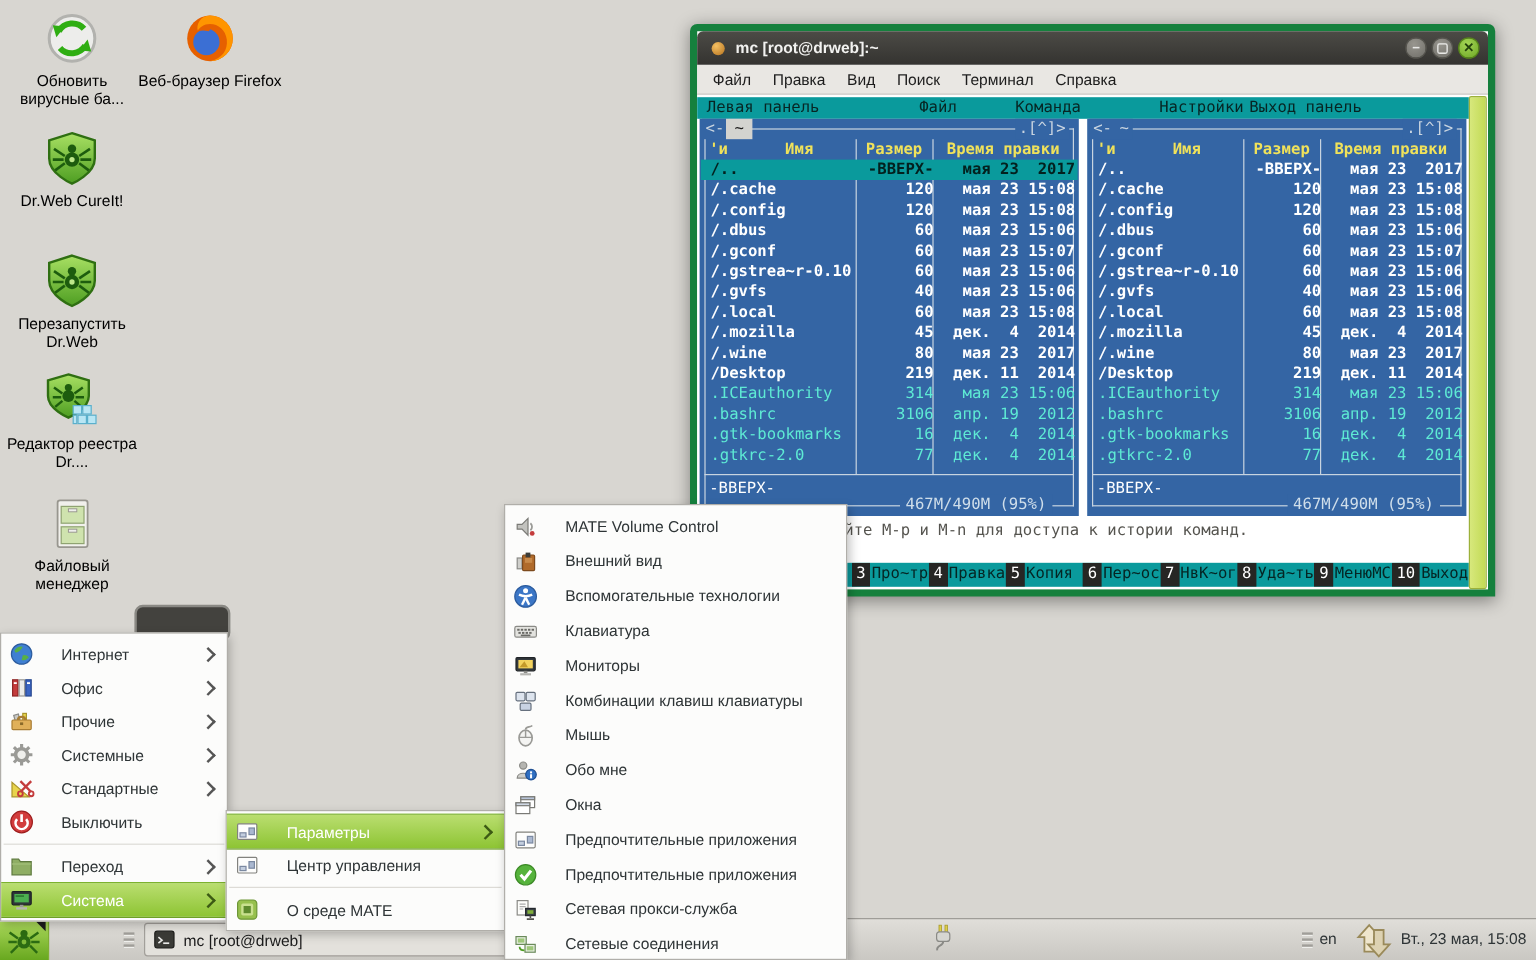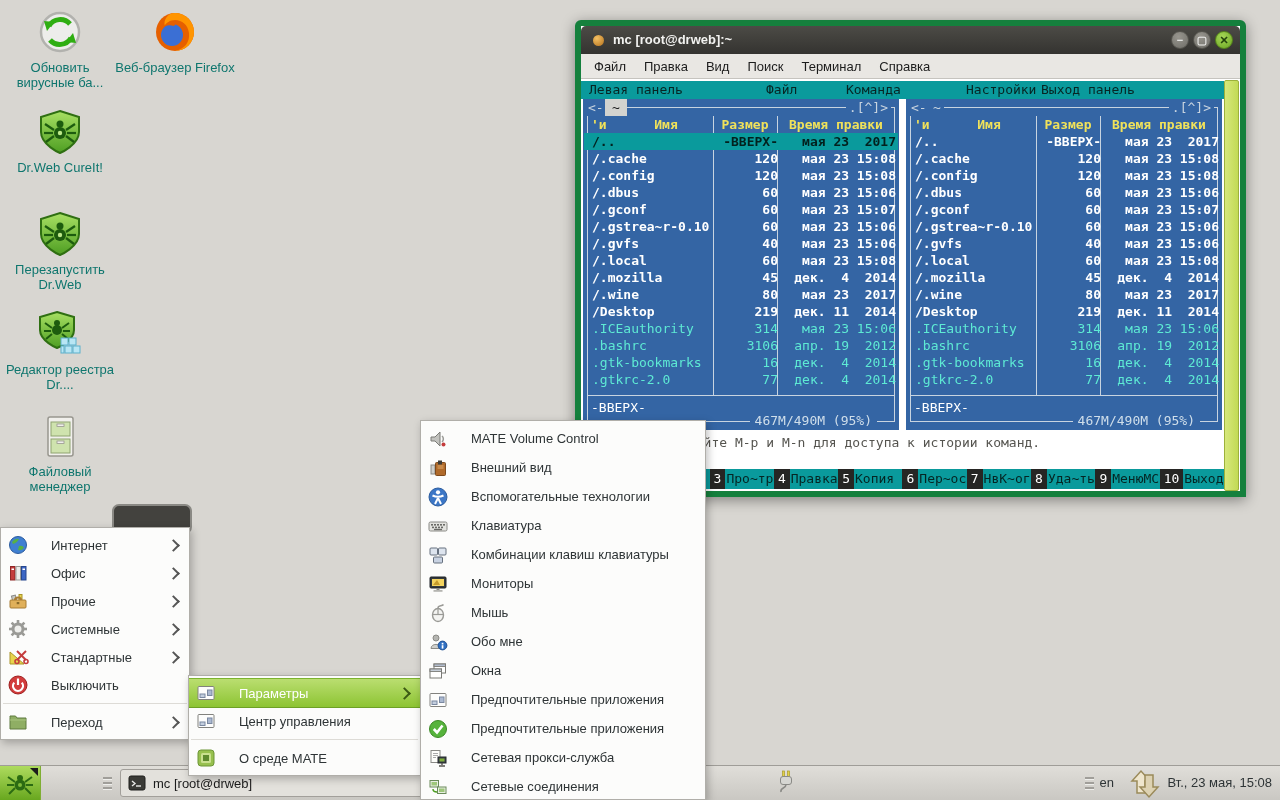--- a/index.html
+++ b/index.html
@@ -1,21 +1,21 @@
 <!DOCTYPE html>
 <html><head>
 <meta charset="utf-8">
 <style>
   html,body{margin:0;padding:0;width:1280px;height:800px;overflow:hidden;
     font-family:"Liberation Sans",sans-serif;background:#d8d6d1;position:relative;}
 
   
   .dicon{position:absolute;width:120px;text-align:center;z-index:1;}
   .dicon .ic{display:block;margin:0 auto;width:48px;height:48px;}
-  .dicon .lb{margin-top:4px;font-size:13px;line-height:15px;color:#0f766e;word-break:break-word;}
+  .dicon .lb{margin-top:4px;font-size:13px;line-height:15px;color:#000000;word-break:break-word;}
   .partial-term{position:absolute;left:112px;top:504px;width:76px;height:26px;background:#43423e;
     border:2px solid #8a8984;border-radius:7px;z-index:1;}
 
   
   .window{position:absolute;left:575px;top:20px;width:659px;height:465px;z-index:10;
     border:6px solid #15803d;border-radius:6px 6px 0 0;box-shadow:0 3px 14px rgba(0,0,0,.4);
     background:#fff;}
   .titlebar{height:28px;background:linear-gradient(#4c4b46,#343330);border-radius:5px 5px 0 0;
     position:relative;color:#f2f2f0;font-size:13px;font-weight:bold;line-height:28px;}
   .title-ic{position:absolute;left:12px;top:9px;width:11px;height:11px;border-radius:50%;
@@ -607,20 +607,31 @@
       </div>
       <div class="msep"></div>
       <div class="mi">
         <span class="mi-ic"><svg width="22" height="22" viewBox="0 0 22 22">
             <path d="M3 6.5 V5 h5.5 l1.5 2 H19 v11 H3 Z" fill="#8fae64" stroke="#5e7a3e"></path>
             <path d="M3 9 H19" stroke="#a8c47e"></path>
           </svg></span>
         <span class="mi-lb">Переход</span>
         <span class="mi-ar"></span>
       </div>
+      <div class="mi hl">
+        <span class="mi-ic"><svg width="22" height="22" viewBox="0 0 22 22">
+            <rect x="3" y="4" width="16" height="11" rx="1" fill="#2f3539" stroke="#1c2024"></rect>
+            <rect x="5" y="6" width="12" height="7" fill="#4caf50"></rect>
+            <rect x="6" y="7" width="7" height="1.5" fill="#2e7d32"></rect>
+            <rect x="9.5" y="15" width="3" height="2" fill="#9a9a96"></rect>
+            <rect x="6.5" y="17" width="9" height="2" fill="#b5b5b1"></rect>
+          </svg></span>
+        <span class="mi-lb">Система</span>
+        <span class="mi-ar"></span>
+      </div>
     </div>
   <div class="menu menu2" id="menu2">
       <div class="mi hl">
         <span class="mi-ic"><svg width="22" height="22" viewBox="0 0 22 22">
             <rect x="3" y="4.5" width="16" height="13" rx="1" fill="#fdfdfc" stroke="#82827e"></rect>
             <rect x="5" y="12" width="5" height="3.5" fill="#c3cede" stroke="#7a88a0"></rect>
             <rect x="12.5" y="8" width="4.5" height="5.5" fill="#aab8d0" stroke="#7a88a0"></rect>
           </svg></span>
         <span class="mi-lb">Параметры</span>
         <span class="mi-ar"></span>
@@ -684,35 +695,35 @@
               <rect x="8" y="11.6" width="2" height="1.6"></rect>
               <rect x="11" y="11.6" width="2" height="1.6"></rect>
               <rect x="14" y="11.6" width="2" height="1.6"></rect>
               <rect x="7" y="13.8" width="8" height="1.4"></rect>
             </g>
           </svg></span>
         <span class="mi-lb">Клавиатура</span>
       </div>
       <div class="mi">
         <span class="mi-ic"><svg width="22" height="22" viewBox="0 0 22 22">
-            <rect x="3" y="4" width="7.5" height="7" rx="1" fill="#dde4ee" stroke="#66707e"></rect>
-            <rect x="11.5" y="4" width="7.5" height="7" rx="1" fill="#dde4ee" stroke="#66707e"></rect>
-            <rect x="6.5" y="13" width="9" height="6" rx="1" fill="#c8d2e2" stroke="#66707e"></rect>
-          </svg></span>
-        <span class="mi-lb">Комбинации клавиш клавиатуры</span>
-      </div>
-      <div class="mi">
-        <span class="mi-ic"><svg width="22" height="22" viewBox="0 0 22 22">
             <rect x="3" y="4" width="16" height="11" rx="1" fill="#33393d" stroke="#1f2326"></rect>
             <rect x="5" y="6" width="12" height="7" fill="#f3d35e"></rect>
             <polygon points="6,12 10,7 13,12" fill="#c49a2a"></polygon>
             <rect x="9.5" y="15" width="3" height="2" fill="#8a8a86"></rect>
             <rect x="6.5" y="17" width="9" height="1.8" fill="#b5b5b1"></rect>
           </svg></span>
         <span class="mi-lb">Мониторы</span>
+      </div>
+      <div class="mi">
+        <span class="mi-ic"><svg width="22" height="22" viewBox="0 0 22 22">
+            <rect x="3" y="4" width="7.5" height="7" rx="1" fill="#dde4ee" stroke="#66707e"></rect>
+            <rect x="11.5" y="4" width="7.5" height="7" rx="1" fill="#dde4ee" stroke="#66707e"></rect>
+            <rect x="6.5" y="13" width="9" height="6" rx="1" fill="#c8d2e2" stroke="#66707e"></rect>
+          </svg></span>
+        <span class="mi-lb">Комбинации клавиш клавиатуры</span>
       </div>
       <div class="mi">
         <span class="mi-ic"><svg width="22" height="22" viewBox="0 0 22 22">
             <path d="M11 6 C11 3 15 4.5 16.5 2.5" stroke="#9a9a96" stroke-width="1.4" fill="none"></path>
             <ellipse cx="11" cy="13" rx="5.5" ry="6.5" fill="#f4f4f2" stroke="#9a9a96" stroke-width="1.4"></ellipse>
             <path d="M11 7 V12.5" stroke="#9a9a96" stroke-width="1.2"></path>
             <path d="M5.8 12.5 H16.2" stroke="#9a9a96" stroke-width="1.2"></path>
           </svg></span>
         <span class="mi-lb">Мышь</span>
       </div>

